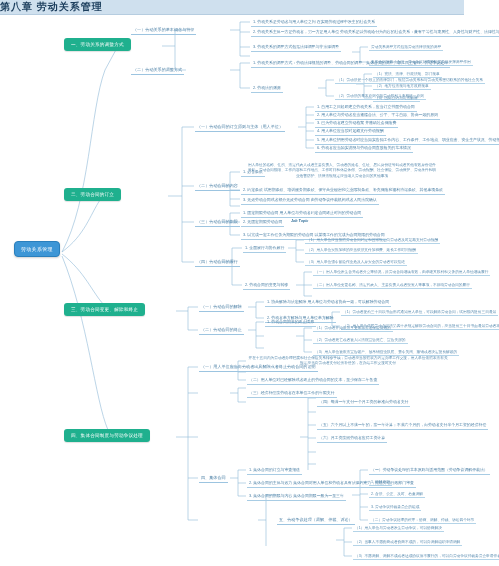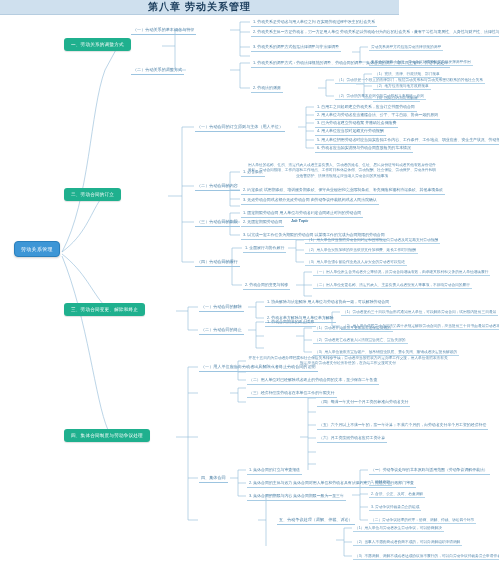--- a/index.html
+++ b/index.html
@@ -7,23 +7,23 @@
   body{
     font-family:"Liberation Sans","DejaVu Sans",sans-serif;
     width:499px;height:566px;position:relative;overflow:hidden;
     color:#3f6f96;
   }
   #canvas{position:absolute;inset:0;width:499px;height:566px;}
   svg.lines{position:absolute;left:0;top:0;width:499px;height:566px;pointer-events:none;}
 
   
   .header{
-    position:absolute;left:0;top:0;width:399px;height:15px;
+    position:absolute;left:0;top:0;width:464px;height:15px;
     background:#cfe0ee;border-bottom:1px solid #b6cde0;
-    display:flex;align-items:center;justify-content:center;
+    display:flex;align-items:center;
     box-sizing:border-box;
   }
   .header .title{
     font-size:10px;font-weight:bold;color:#1b3d5c;letter-spacing:1px;
     white-space:nowrap;
   }
 
   
   .node{position:absolute;white-space:nowrap;}
 

